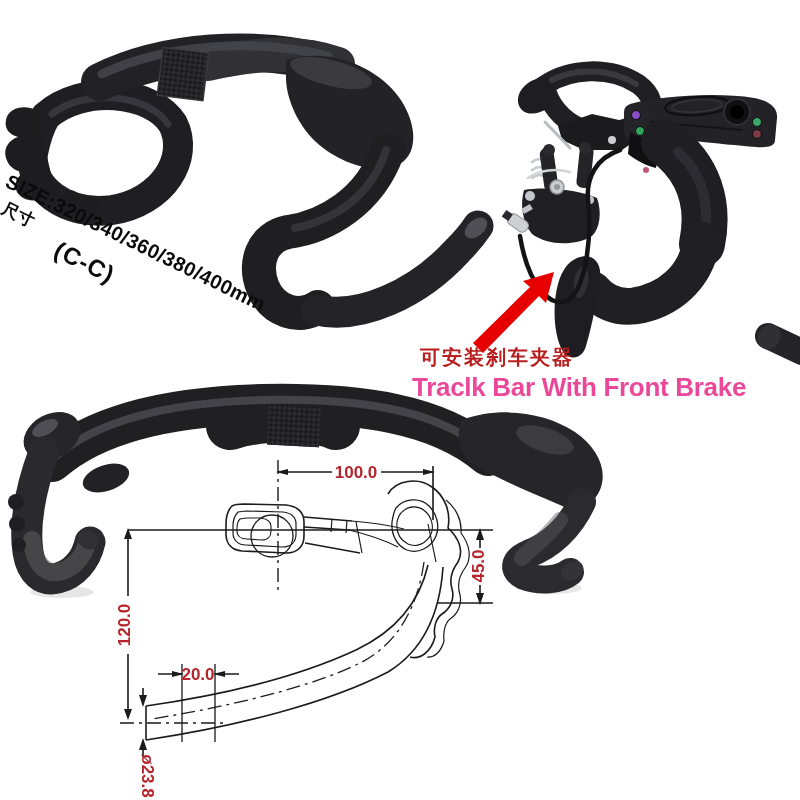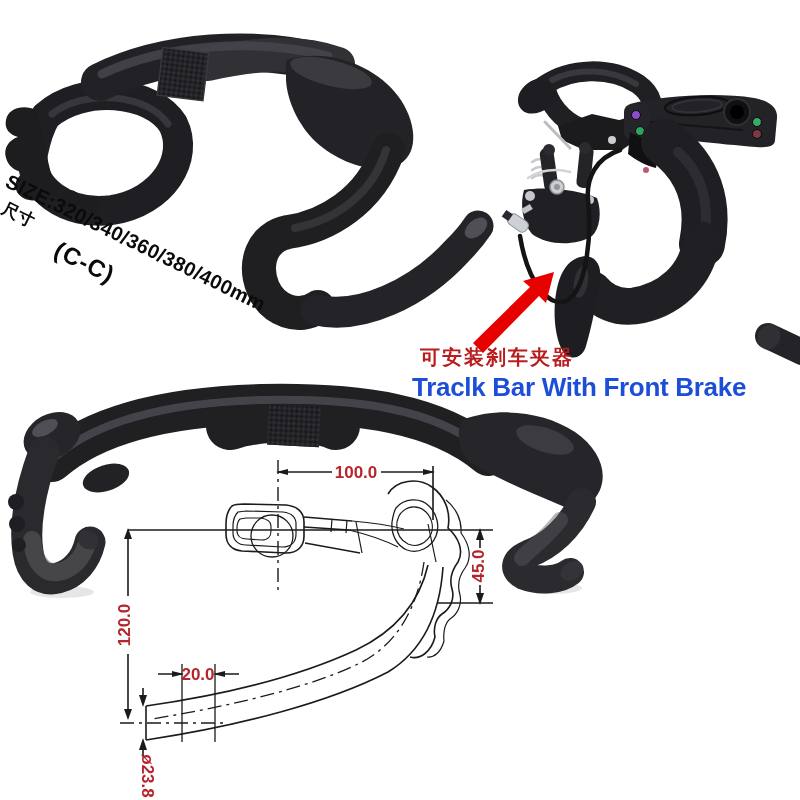--- a/index.html
+++ b/index.html
@@ -22,21 +22,21 @@
     font-size:17px;font-weight:700;color:#0a0a0a;
   }
   .cc{
     left:62px;top:236px;transform:rotate(26deg);transform-origin:0 0;
     font-size:24px;font-weight:800;letter-spacing:1px;color:#0a0a0a;
   }
   .note-cn{
     left:420px;top:344px;font-size:20px;font-weight:700;letter-spacing:2px;color:#b91c1c;
   }
   .note-en{
-    left:412px;top:372px;font-size:26px;font-weight:800;letter-spacing:-.3px;color:#1d4ed8;
+    left:412px;top:372px;font-size:26px;font-weight:800;letter-spacing:-.3px;color:#ec4899;
   }
   .dim{
     font-family:"Liberation Sans",sans-serif;font-size:17px;font-weight:bold;fill:#b5252b;
   }
 </style>
 </head>
 <body>
 
 <div class="canvas">
 

